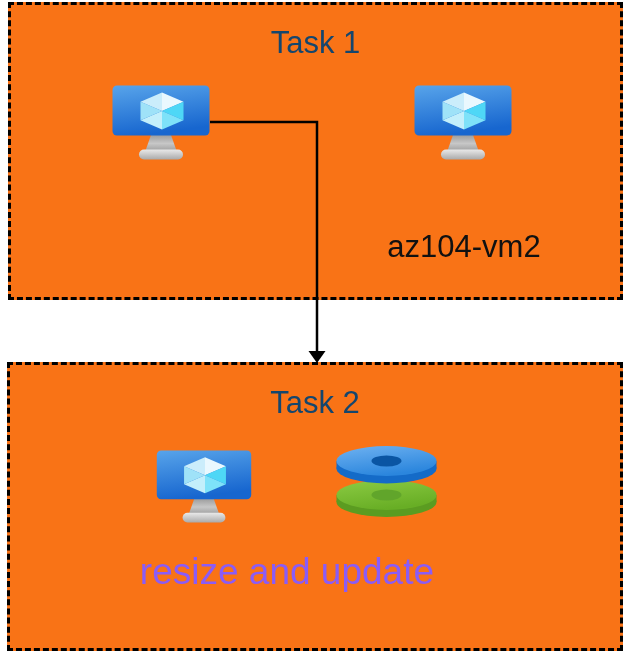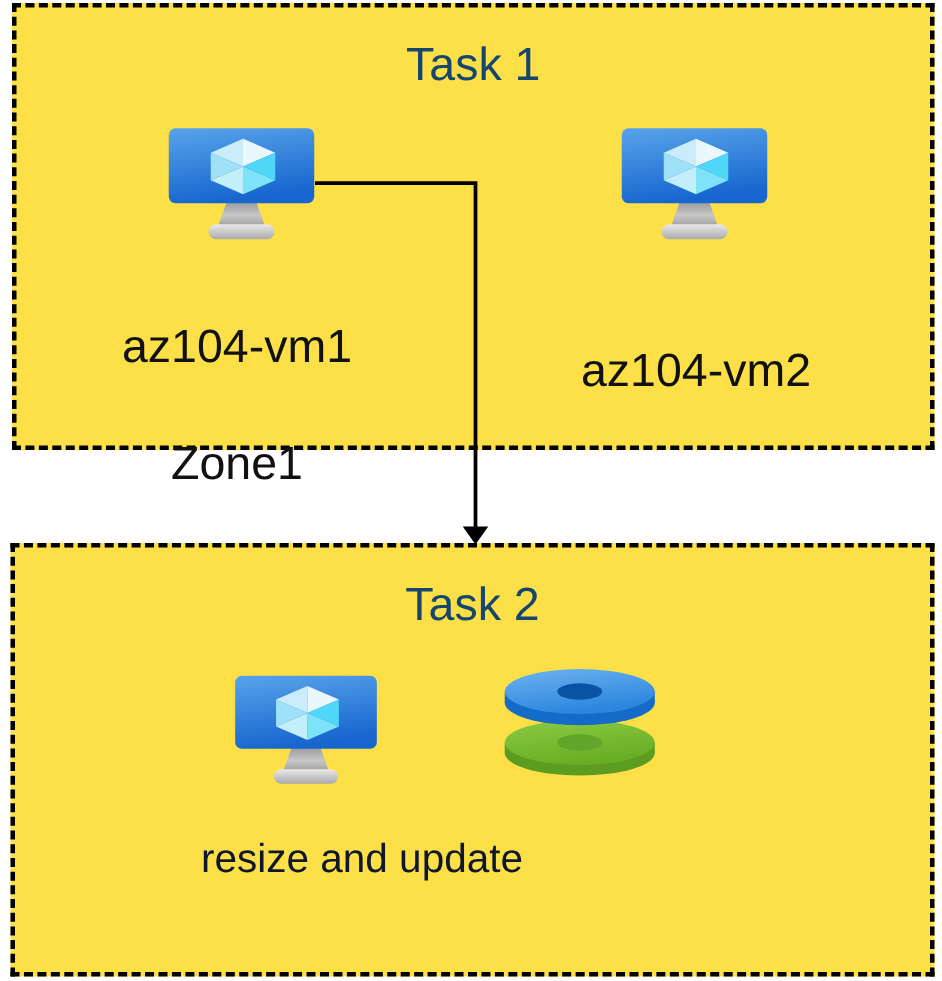--- a/index.html
+++ b/index.html
@@ -2,37 +2,37 @@
 <html><head>
 <meta charset="utf-8">
 <style>
   html,body{margin:0;padding:0;background:#ffffff;}
   .canvas{
     position:relative;width:628px;height:654px;background:#ffffff;overflow:hidden;
     font-family:"Liberation Sans",sans-serif;
   }
   .task-box{
     position:absolute;box-sizing:border-box;
-    background:#fde047;border:3px dashed #000000;
+    background:#f97316;border:3px dashed #000000;
   }
   .task-box.t1{left:8px;top:2px;width:615px;height:298px;}
   .task-box.t2{left:7px;top:362px;width:616px;height:289px;}
   .task-title{
     margin:0;position:absolute;left:0;right:0;text-align:center;
     font-size:31px;font-weight:400;color:#14466e;line-height:36px;
   }
   .t1 .task-title{top:20px;}
   .t2 .task-title{top:20px;}
   .abs{position:absolute;}
   .vm-label{
     position:absolute;text-align:center;color:#111111;
     font-size:31px;line-height:39px;white-space:pre-line;
   }
   .caption{
-    position:absolute;text-align:left;color:#0f172a;font-size:27px;line-height:38px;
+    position:absolute;text-align:right;color:#8b5cf6;font-size:37px;line-height:38px;
   }
   .arrow-overlay{position:absolute;left:0;top:0;pointer-events:none;}
   svg{display:block;}
 </style>
 </head>
 <body>
 
 <svg width="0" height="0" style="position:absolute" aria-hidden="true">
   <defs>
     <linearGradient id="gScreen" x1="0" y1="0" x2="0.25" y2="1">
@@ -92,24 +92,20 @@
 
 <div class="canvas">
 
   <section class="task-box t1">
     <h2 class="task-title">Task 1</h2>
   </section>
 
   <svg class="abs" style="left:112px;top:85px" width="98" height="76">
     <use href="#vm-icon"></use>
   </svg>
-  <div class="vm-label" style="left:38px;top:172px;width:240px">
-    <div>az104-vm1</div>
-    <div>Zone1</div>
-  </div>
 
   <svg class="abs" style="left:414px;top:85px" width="98" height="76">
     <use href="#vm-icon"></use>
   </svg>
   <div class="vm-label" style="left:344px;top:188px;width:240px">
     <div>az104-vm2</div>
   </div>
 
   <svg class="arrow-overlay" width="628" height="654">
     <path d="M210 122 H317 V352" stroke="#000000" stroke-width="2.5" fill="none"></path>

